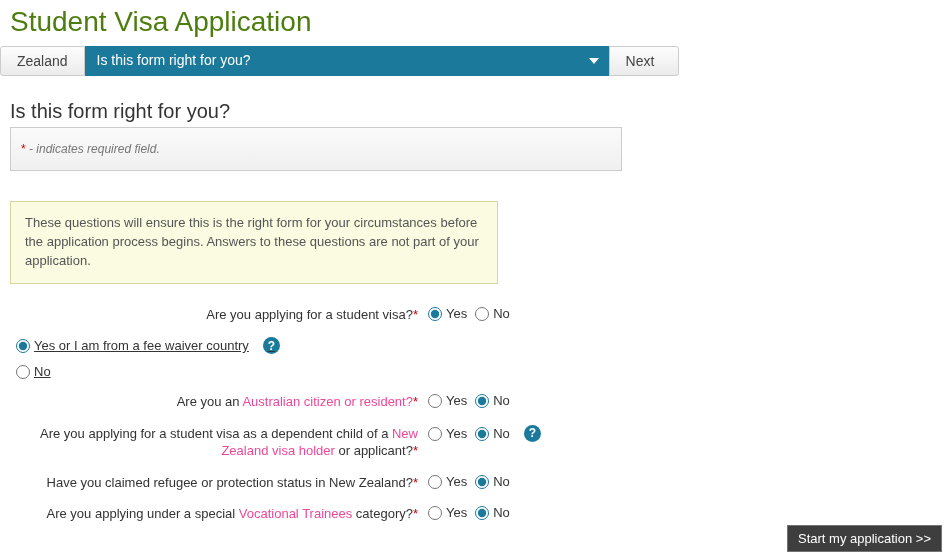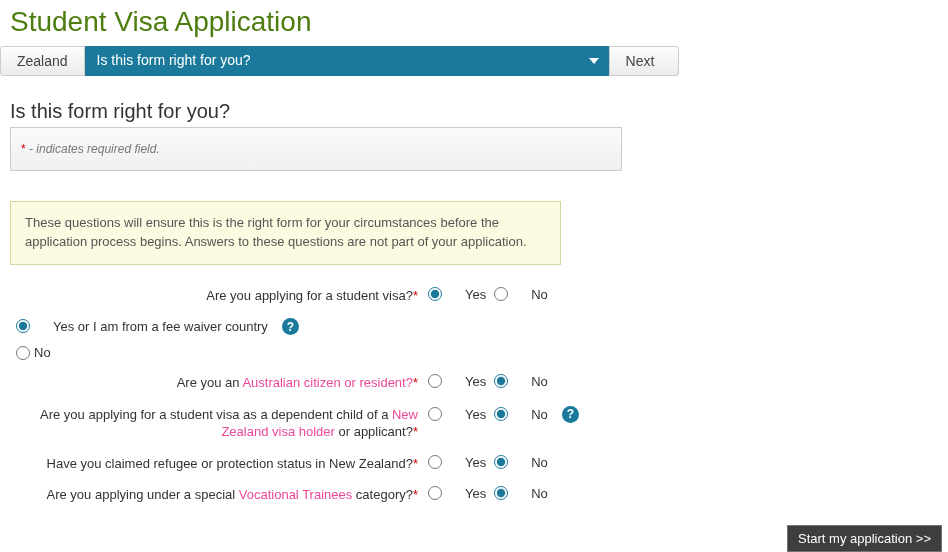--- a/index.html
+++ b/index.html
@@ -72,21 +72,21 @@
     width: 612px;
     font-size: 12px;
     margin-bottom: 30px;
   }
   .required-note .star { color: #c00; font-style: normal; }
   .info-box {
     border: 1px solid #d6d69e;
     background: #fbfbe2;
     color: #555;
     padding: 12px 14px;
-    width: 551px;
+    width: 488px;
     font-size: 13px;
     line-height: 1.45;
     margin-bottom: 22px;
   }
   .qrow {
     display: flex;
     align-items: flex-start;
     margin-bottom: 14px;
   }
   .qlabel {
@@ -100,21 +100,21 @@
   .qlabel .star { color: #c00; }
   .qlabel a, .qlabel .linkish { color: #ec4899; text-decoration: none; }
   .qcontrols {
     padding-left: 6px;
     display: flex;
     flex-wrap: wrap;
     align-items: center;
     gap: 0;
     font-size: 13px;
   }
-  .opt { display: inline-flex; align-items: flex-start; margin-right: 8px; gap: 19px; }
+  .opt { display: inline-flex; align-items: flex-end; margin-right: 8px; }
   .opt label { margin-left: 4px; }
   input[type=radio] {
     width: 14px; height: 14px;
     accent-color: #1b7a9b;
     margin: 0;
     cursor: pointer;
   }
   .help-icon {
     display: inline-flex;
     align-items: center;
@@ -177,21 +177,21 @@
             <label>Yes</label>
           </span>
       <span class="opt">
             <input type="radio" name="q1" style="">
             <label>No</label>
           </span>
     </div>
   </div>
 
   <div class="qrow">
-    <div class="qcontrols" style="max-width:420px;">
+    <div class="qcontrols" style="max-width:420px;text-decoration:underline;">
       <span class="opt">
             <input type="radio" name="q2" checked="" style="">
             <label>Yes or I am from a fee waiver country</label>
           </span>
       <span class="help-icon">?</span>
       <span class="block-opt">
             <input type="radio" name="q2" style="">
             <label style="margin-left:4px">No</label>
           </span>
     </div>

